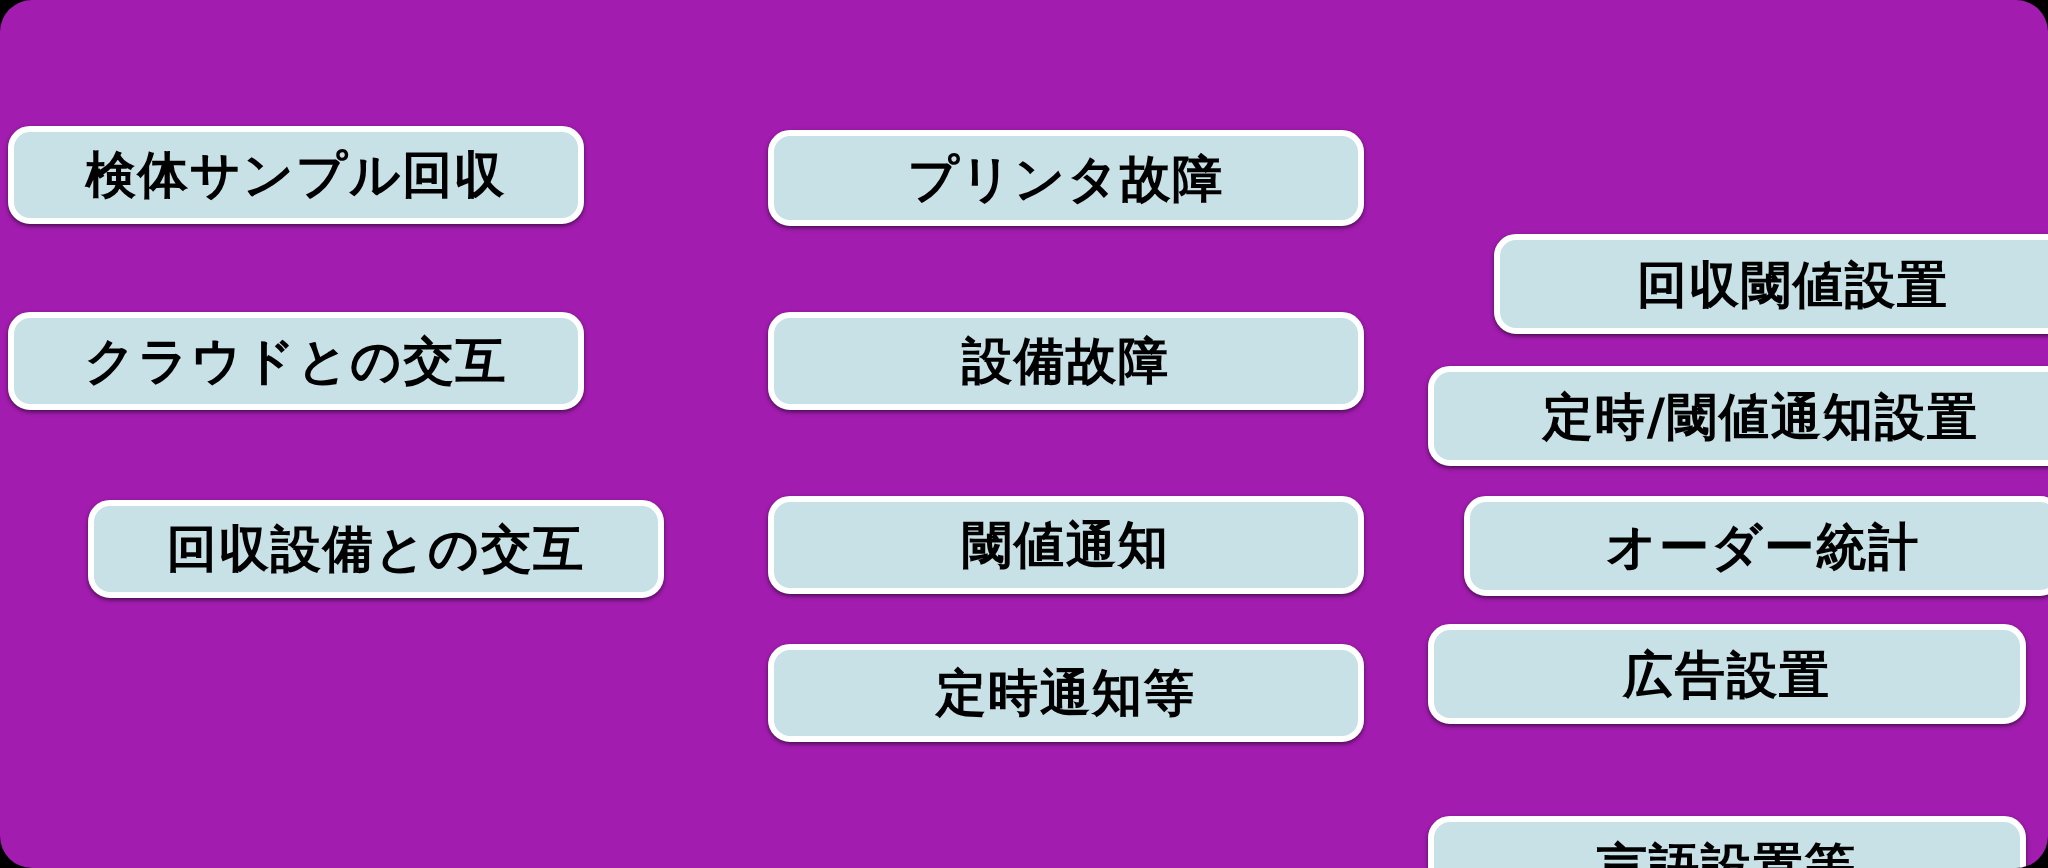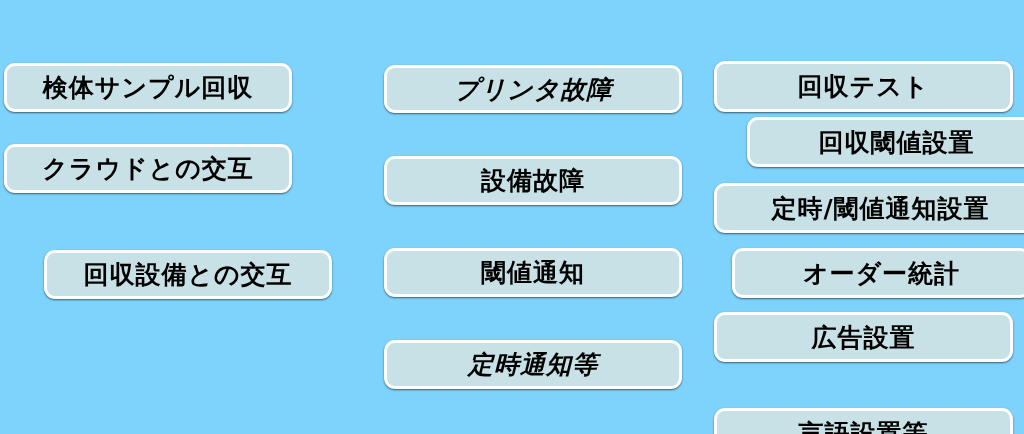--- a/index.html
+++ b/index.html
@@ -4,23 +4,24 @@
 <style>
   html, body {
     margin: 0;
     padding: 0;
     background: #000000;
   }
   #stage {
     position: relative;
     width: 1024px;
     height: 434px;
-    background: #7dd3fc;
+    background: #a21caf;
     overflow: hidden;
     font-family: "DejaVu Sans", "Liberation Sans", sans-serif;
+    border-radius: 16px;
   }
   .dbox {
     position: absolute;
     box-sizing: border-box;
     background: #c7e1e6;
     border: 3px solid #ffffff;
     border-radius: 11px;
     display: flex;
     align-items: center;
     justify-content: center;
@@ -29,27 +30,27 @@
   .dbox .label {
     color: #000000;
     font-weight: bold;
     font-size: 25px;
     letter-spacing: 1px;
     line-height: 1;
     white-space: nowrap;
   }
   
   #b-l1 { left: 4px;   top: 63px;  width: 288px; height: 49px; }
-  #b-l2 { left: 4px;   top: 144px; width: 288px; height: 49px; }
+  #b-l2 { left: 4px;   top: 156px; width: 288px; height: 49px; }
   #b-l3 { left: 4px;   top: 250px; width: 288px; height: 49px; margin-left: 40px; }
   
-  #b-m1 { left: 384px; top: 65px;  width: 298px; height: 48px; font-style: italic; }
+  #b-m1 { left: 384px; top: 65px;  width: 298px; height: 48px; }
   #b-m2 { left: 384px; top: 156px; width: 298px; height: 49px; }
   #b-m3 { left: 384px; top: 248px; width: 298px; height: 49px; }
-  #b-m4 { left: 384px; top: 340px; width: 298px; height: 49px; font-style: italic; }
+  #b-m4 { left: 384px; top: 322px; width: 298px; height: 49px; }
   
   #b-r1 { left: 714px; top: 61px;  width: 299px; height: 51px; }
   #b-r2 { left: 714px; top: 117px; width: 299px; height: 50px; margin-left: 33px; }
   #b-r3 { left: 714px; top: 183px; width: 333px; height: 50px; }
   #b-r4 { left: 732px; top: 248px; width: 299px; height: 50px; }
   #b-r5 { left: 714px; top: 312px; width: 299px; height: 50px; }
   #b-r6 { left: 714px; top: 373px; width: 299px; height: 50px; margin-top: 35px; }
 </style>
 </head>
 <body>
@@ -72,23 +73,20 @@
   <div id="b-m2" class="dbox">
     <span class="label">設備故障</span>
   </div>
   <div id="b-m3" class="dbox">
     <span class="label">閾値通知</span>
   </div>
   <div id="b-m4" class="dbox">
     <span class="label">定時通知等</span>
   </div>
 
-  <div id="b-r1" class="dbox">
-    <span class="label">回収テスト</span>
-  </div>
   <div id="b-r2" class="dbox">
     <span class="label">回収閾値設置</span>
   </div>
   <div id="b-r3" class="dbox">
     <span class="label">定時/閾値通知設置</span>
   </div>
   <div id="b-r4" class="dbox">
     <span class="label">オーダー統計</span>
   </div>
   <div id="b-r5" class="dbox">

